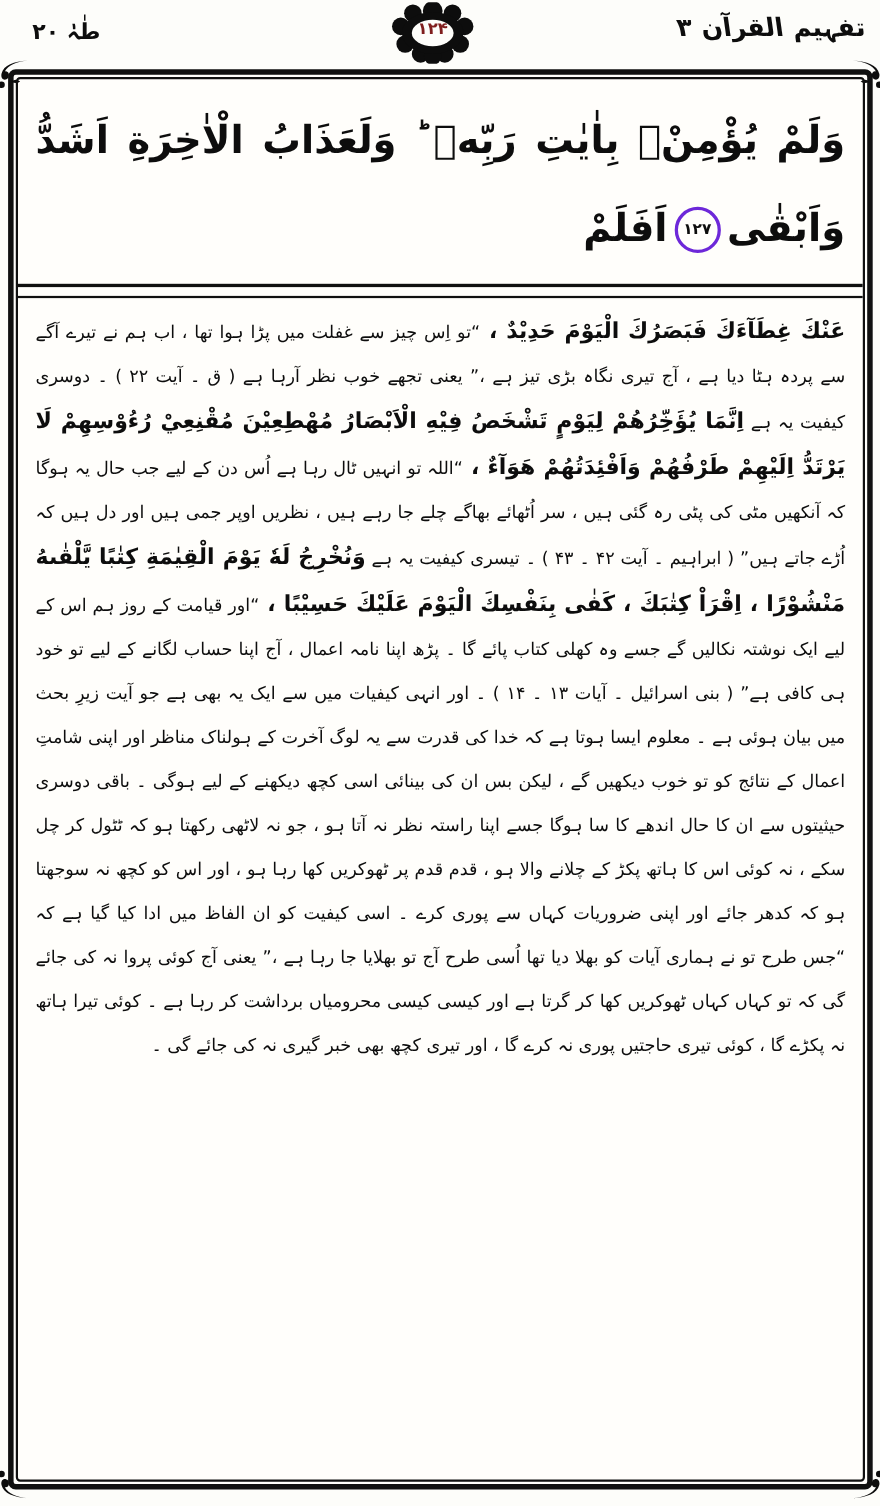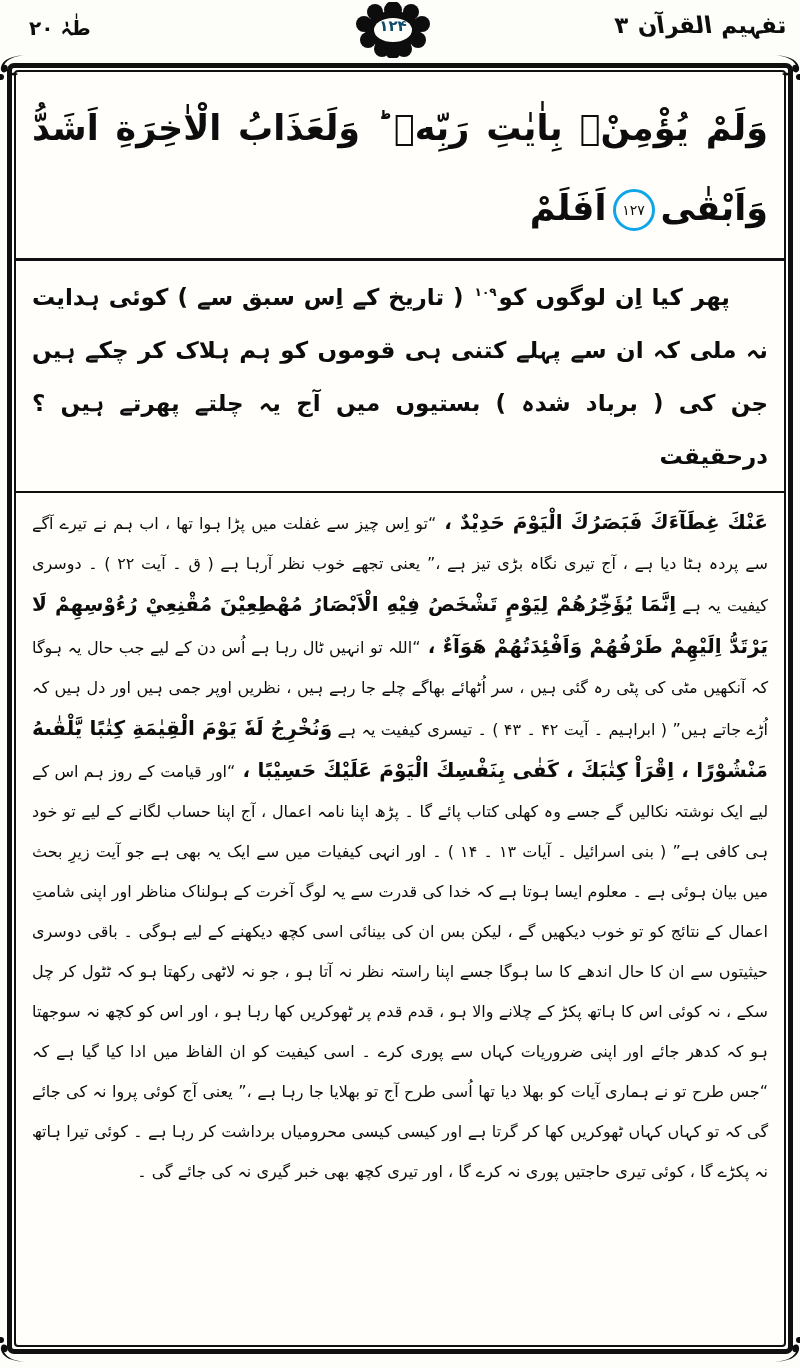--- a/index.html
+++ b/index.html
@@ -12,21 +12,21 @@
   .header{position:absolute;top:0;left:0;right:0;height:58px;}
   .book-title{
     position:absolute;right:14px;top:12px;font-size:23px;font-weight:bold;
     transform:skewX(8deg);letter-spacing:-1px;
   }
   .surah-title{position:absolute;left:3px;top:16px;font-size:20px;font-weight:bold;margin-left:26px;}
   .medallion{position:absolute;left:352px;top:2px;width:82px;height:56px;}
   .medallion svg{position:absolute;inset:0;}
   .medallion-number{
     position:absolute;left:0;right:0;top:15px;text-align:center;
-    font-size:15px;font-weight:bold;color:#0c4a6e;
+    font-size:15px;font-weight:bold;color:#7f1d1d;
   }
   
   .frame{
     position:absolute;left:7px;right:7px;top:63px;bottom:15px;
     border:5px solid #101010;border-radius:7px;background:#fffefb;
   }
   .frame-inner{
     position:absolute;inset:2px;border:2px solid #101010;border-radius:4px;
     padding:10px 16px 6px 16px;overflow:hidden;
   }
@@ -37,22 +37,22 @@
   .c-bl{left:-16px;bottom:-16px;transform:scaleY(-1);}
   .c-br{right:-16px;bottom:-16px;transform:scale(-1,-1);}
   
   .quran{
     direction:rtl;text-align:justify;text-align-last:justify;
     font-size:35px;font-weight:bold;line-height:80px;
     padding-top:6px;letter-spacing:0;
   }
   .verse-circle{
     display:inline-flex;align-items:center;justify-content:center;
-    width:36px;height:36px;border:3px solid #0ea5e9;border-radius:50%;
-    font-size:14px;font-weight:normal;vertical-align:middle;margin:0 6px;
+    width:36px;height:36px;border:3px solid #6d28d9;border-radius:50%;
+    font-size:14px;font-weight:bold;vertical-align:middle;margin:0 6px;
     line-height:1;
   }
   .rule{border:0;border-top:3px solid #101010;margin:10px -16px 0 -16px;}
   .rule-thin{border:0;border-top:2.5px solid #101010;margin:8px -16px 0 -16px;}
   
   .translation{direction:rtl;text-align:justify;font-size:23px;font-weight:bold;line-height:53px;}
   .translation p{margin:10px 0 0 0;}
   .translation .indent{text-indent:38px;}
   sup.fn-ref{font-size:12px;font-weight:bold;vertical-align:super;line-height:0;margin:0 2px;}
   
@@ -120,21 +120,20 @@
 
   <div class="frame-inner">
 
     <div class="quran">
       <div><span>وَلَمْ يُؤْمِنْۢ بِاٰيٰتِ رَبِّهٖ ؕ وَلَعَذَابُ الْاٰخِرَةِ اَشَدُّ وَاَبْقٰى</span><span class="verse-circle">۱۲۷</span><span>اَفَلَمْ</span></div>
     </div>
 
     <hr class="rule">
 
     <div class="translation">
-      <p class="indent"><span>پھر کیا اِن لوگوں کو</span><sup class="fn-ref">۱۰۹</sup><span> ( تاریخ کے اِس سبق سے ) کوئی ہدایت نہ ملی کہ ان سے پہلے کتنی ہی قوموں کو ہم ہلاک کر چکے ہیں جن کی ( برباد شدہ ) بستیوں میں آج یہ چلتے پھرتے ہیں ؟ درحقیقت</span></p>
     </div>
 
     <hr class="rule-thin">
 
     <p class="commentary"><span class="ar">عَنْكَ غِطَآءَكَ فَبَصَرُكَ الْيَوْمَ حَدِيْدٌ ، </span><span>“تو اِس چیز سے غفلت میں پڑا ہوا تھا ، اب ہم نے تیرے آگے سے پردہ ہٹا دیا ہے ، آج تیری نگاہ بڑی تیز ہے ،” یعنی تجھے خوب نظر آرہا ہے ( ق ۔ آیت ۲۲ ) ۔ دوسری کیفیت یہ ہے </span><span class="ar">اِنَّمَا يُؤَخِّرُهُمْ لِيَوْمٍ تَشْخَصُ فِيْهِ الْاَبْصَارُ مُهْطِعِيْنَ مُقْنِعِيْ رُءُوْسِهِمْ لَا يَرْتَدُّ اِلَيْهِمْ طَرْفُهُمْ وَاَفْئِدَتُهُمْ هَوَآءٌ ، </span><span>“اللہ تو انہیں ٹال رہا ہے اُس دن کے لیے جب حال یہ ہوگا کہ آنکھیں مٹی کی پٹی رہ گئی ہیں ، سر اُٹھائے بھاگے چلے جا رہے ہیں ، نظریں اوپر جمی ہیں اور دل ہیں کہ اُڑے جاتے ہیں” ( ابراہیم ۔ آیت ۴۲ ۔ ۴۳ ) ۔ تیسری کیفیت یہ ہے </span><span class="ar">وَنُخْرِجُ لَهٗ يَوْمَ الْقِيٰمَةِ كِتٰبًا يَّلْقٰىهُ مَنْشُوْرًا ، اِقْرَاْ كِتٰبَكَ ، كَفٰى بِنَفْسِكَ الْيَوْمَ عَلَيْكَ حَسِيْبًا ، </span><span>“اور قیامت کے روز ہم اس کے لیے ایک نوشتہ نکالیں گے جسے وہ کھلی کتاب پائے گا ۔ پڑھ اپنا نامہ اعمال ، آج اپنا حساب لگانے کے لیے تو خود ہی کافی ہے” ( بنی اسرائیل ۔ آیات ۱۳ ۔ ۱۴ ) ۔ اور انہی کیفیات میں سے ایک یہ بھی ہے جو آیت زیرِ بحث میں بیان ہوئی ہے ۔ معلوم ایسا ہوتا ہے کہ خدا کی قدرت سے یہ لوگ آخرت کے ہولناک مناظر اور اپنی شامتِ اعمال کے نتائج کو تو خوب دیکھیں گے ، لیکن بس ان کی بینائی اسی کچھ دیکھنے کے لیے ہوگی ۔ باقی دوسری حیثیتوں سے ان کا حال اندھے کا سا ہوگا جسے اپنا راستہ نظر نہ آتا ہو ، جو نہ لاٹھی رکھتا ہو کہ ٹٹول کر چل سکے ، نہ کوئی اس کا ہاتھ پکڑ کے چلانے والا ہو ، قدم قدم پر ٹھوکریں کھا رہا ہو ، اور اس کو کچھ نہ سوجھتا ہو کہ کدھر جائے اور اپنی ضروریات کہاں سے پوری کرے ۔ اسی کیفیت کو ان الفاظ میں ادا کیا گیا ہے کہ “جس طرح تو نے ہماری آیات کو بھلا دیا تھا اُسی طرح آج تو بھلایا جا رہا ہے ،” یعنی آج کوئی پروا نہ کی جائے گی کہ تو کہاں کہاں ٹھوکریں کھا کر گرتا ہے اور کیسی کیسی محرومیاں برداشت کر رہا ہے ۔ کوئی تیرا ہاتھ نہ پکڑے گا ، کوئی تیری حاجتیں پوری نہ کرے گا ، اور تیری کچھ بھی خبر گیری نہ کی جائے گی ۔</span></p>
 
   </div>
 </div>
 
 </body></html>

